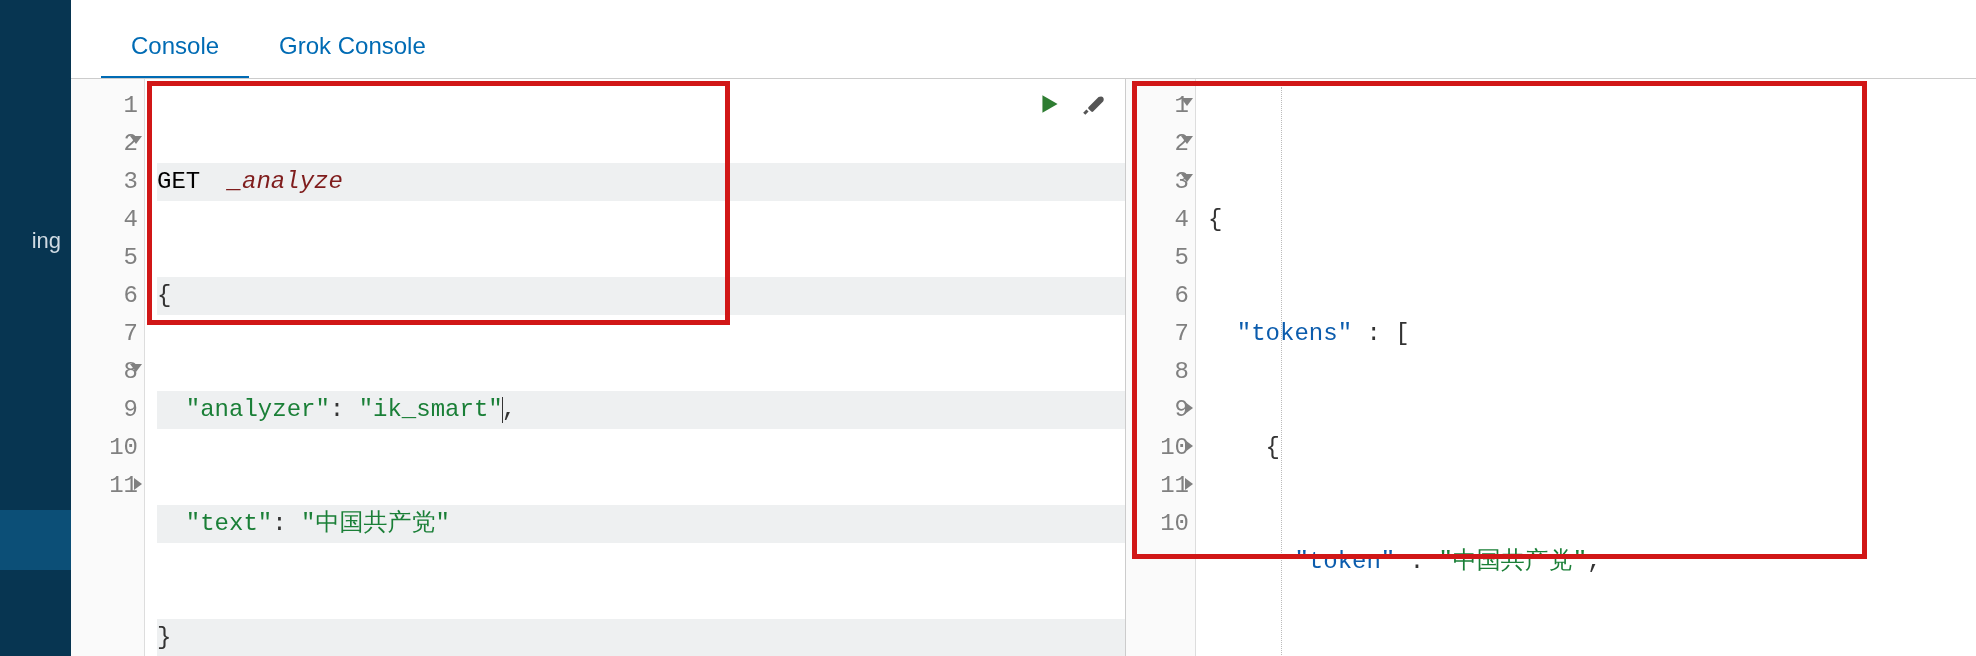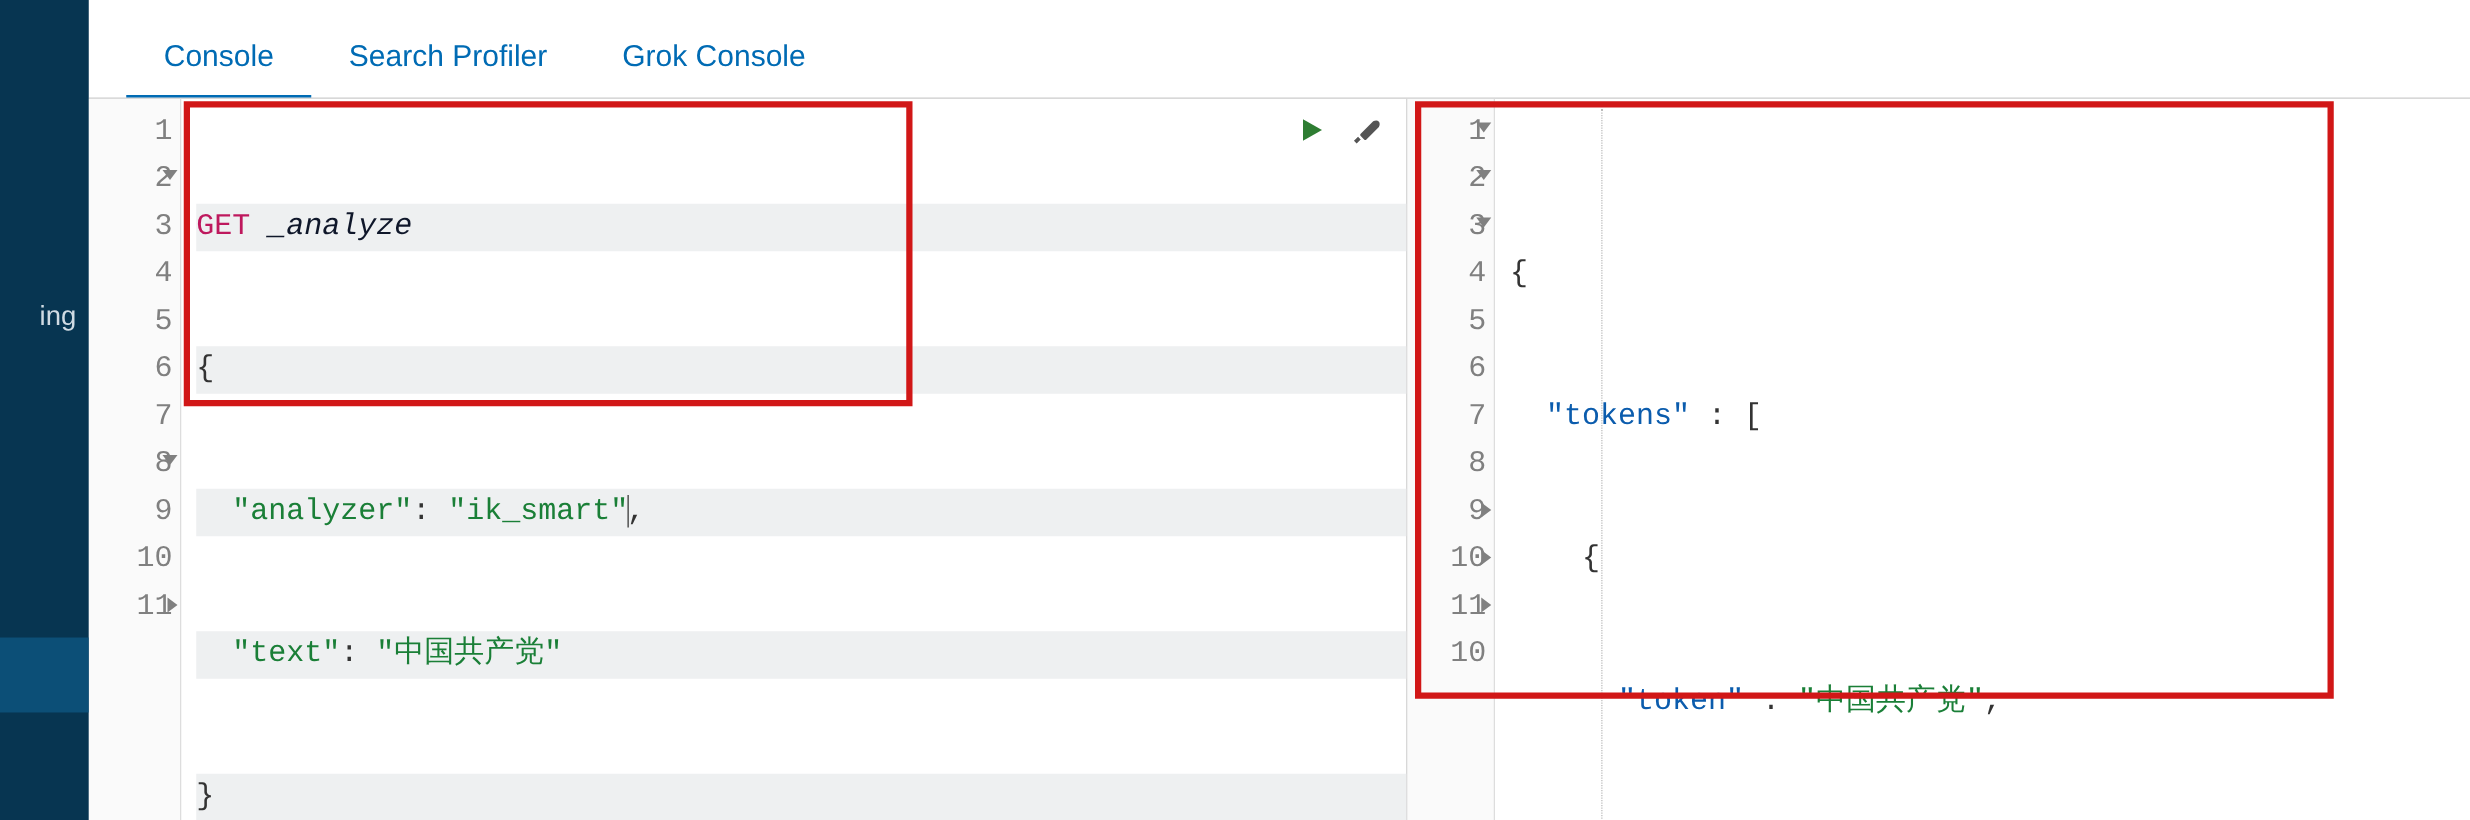--- a/index.html
+++ b/index.html
@@ -13,21 +13,21 @@
   }
   .sidebar {
     width: 71px;
     background: #073551;
     color: #cbd9e2;
     position: relative;
     flex-shrink: 0;
   }
   .sidebar-text {
     position: absolute;
-    top: 240px;
+    top: 228px;
     right: 10px;
     color: #d0dbe3;
     font-size: 22px;
   }
   .sidebar-active {
     position: absolute;
     top: 510px;
     left: 0;
     right: 0;
     height: 60px;
@@ -104,22 +104,22 @@
     border-bottom: 6px solid transparent;
     border-left: 8px solid #808080;
   }
   .code {
     padding: 8px 0 0 12px;
     flex: 1;
     white-space: pre;
   }
   .cl { height: 38px; }
   .hl { background: #eef0f1; }
-  .tk-method { color: #be185d; }
-  .tk-path { color: #0f172a; font-style: italic; }
+  .tk-method { color: #000000; }
+  .tk-path { color: #7f1d1d; font-style: italic; margin-left: 13px; }
   .tk-punc { color: #333; }
   .tk-key { color: #1a7f37; }
   .tk-str { color: #1a7f37; }
   .tk-keyblue { color: #0b5cad; }
   .tk-strblue { color: #1a7f37; }
   .cursor {
     display: inline-block;
     width: 1px;
     height: 26px;
     background: #333;
@@ -169,21 +169,20 @@
 
 <div class="sidebar">
   <div class="sidebar-text">ing</div>
   <div class="sidebar-active"></div>
 </div>
 
 <div class="main">
 
   <div class="tabs">
     <div class="tab active">Console</div>
-    <div class="tab">Search Profiler</div>
     <div class="tab">Grok Console</div>
   </div>
 
   <div class="panes">
 
     <div class="pane pane-left">
       <div class="editor">
         <div class="gutter gutter-left">
           <div class="gln"><span>1</span></div>
           <div class="gln"><span>2</span><span class="fold open"></span></div>

